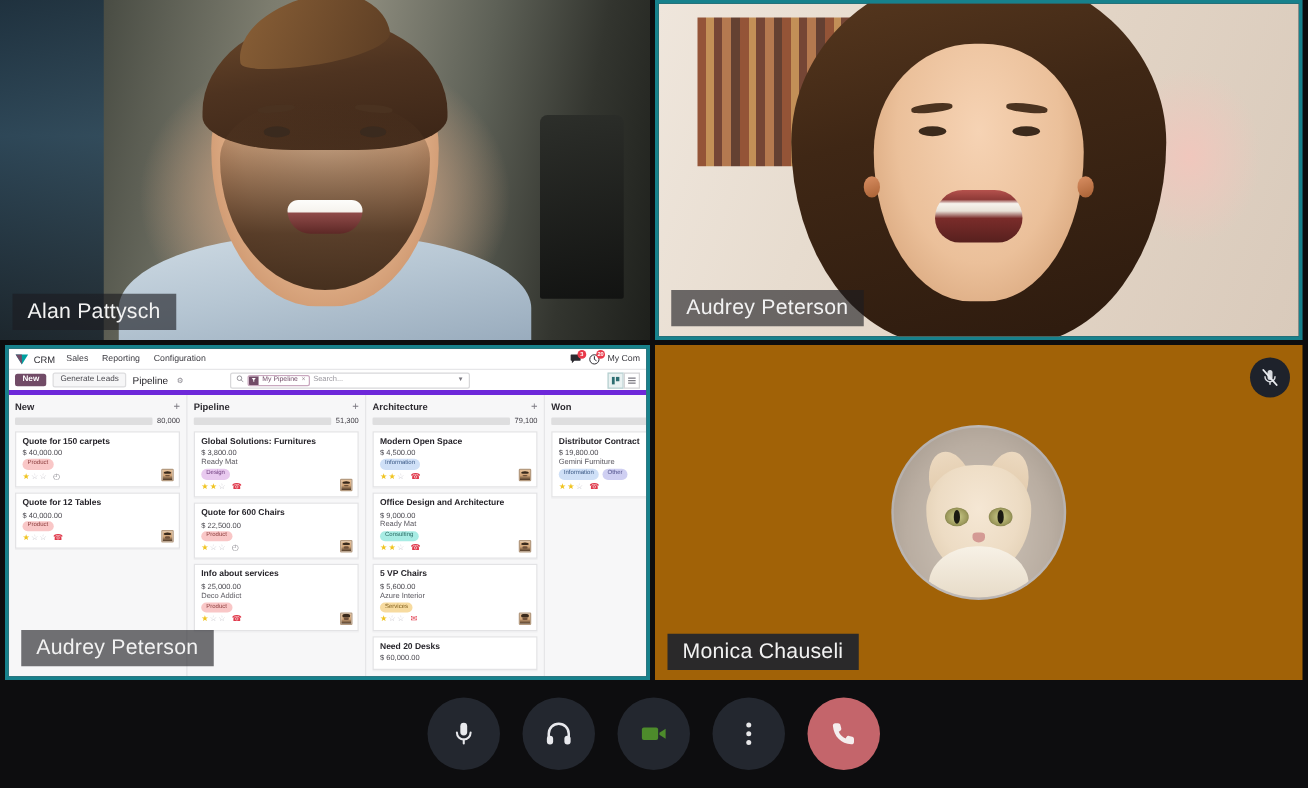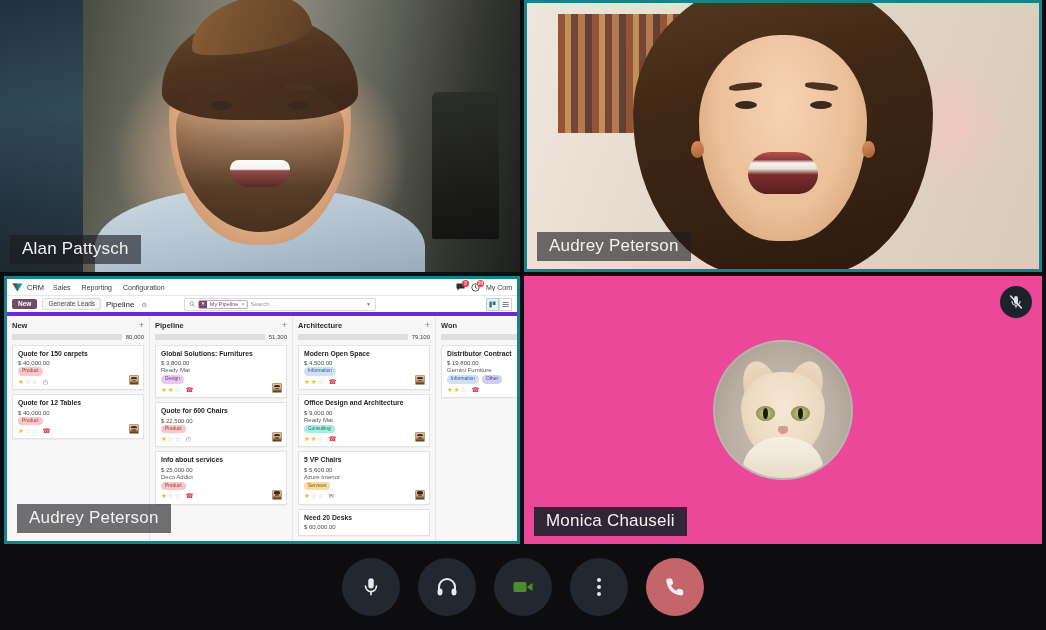--- a/index.html
+++ b/index.html
@@ -155,21 +155,21 @@
     position:absolute; width:13px; height:17px; border-radius:50%;
     background: linear-gradient(160deg,#d98f63,#a96134);
     z-index: 5;
   }
 
   
   #tile-screen { left: 4px; top: 276px; width: 516px; height: 268px; border:3px solid #17818c; }
   #tile-screen .tile-inner { background:#ffffff; }
 
   
-  #tile-monica { left: 524px; top: 276px; width: 518px; height: 268px; background:#ec4899; }
+  #tile-monica { left: 524px; top: 276px; width: 518px; height: 268px; background:#a16207; }
   .avatar-cat {
     position:absolute; left:50%; top:50%;
     width: 140px; height: 140px; margin-left:-70px; margin-top:-70px;
     border-radius: 50%;
     overflow: hidden;
     border: 2px solid rgba(190,190,195,.55);
     background: radial-gradient(ellipse at 50% 62%, #cfc6bb 0%, #b9ada1 60%, #9d9286 100%);
   }
   .cat-head {
     position:absolute; left:50%; top:22%;

